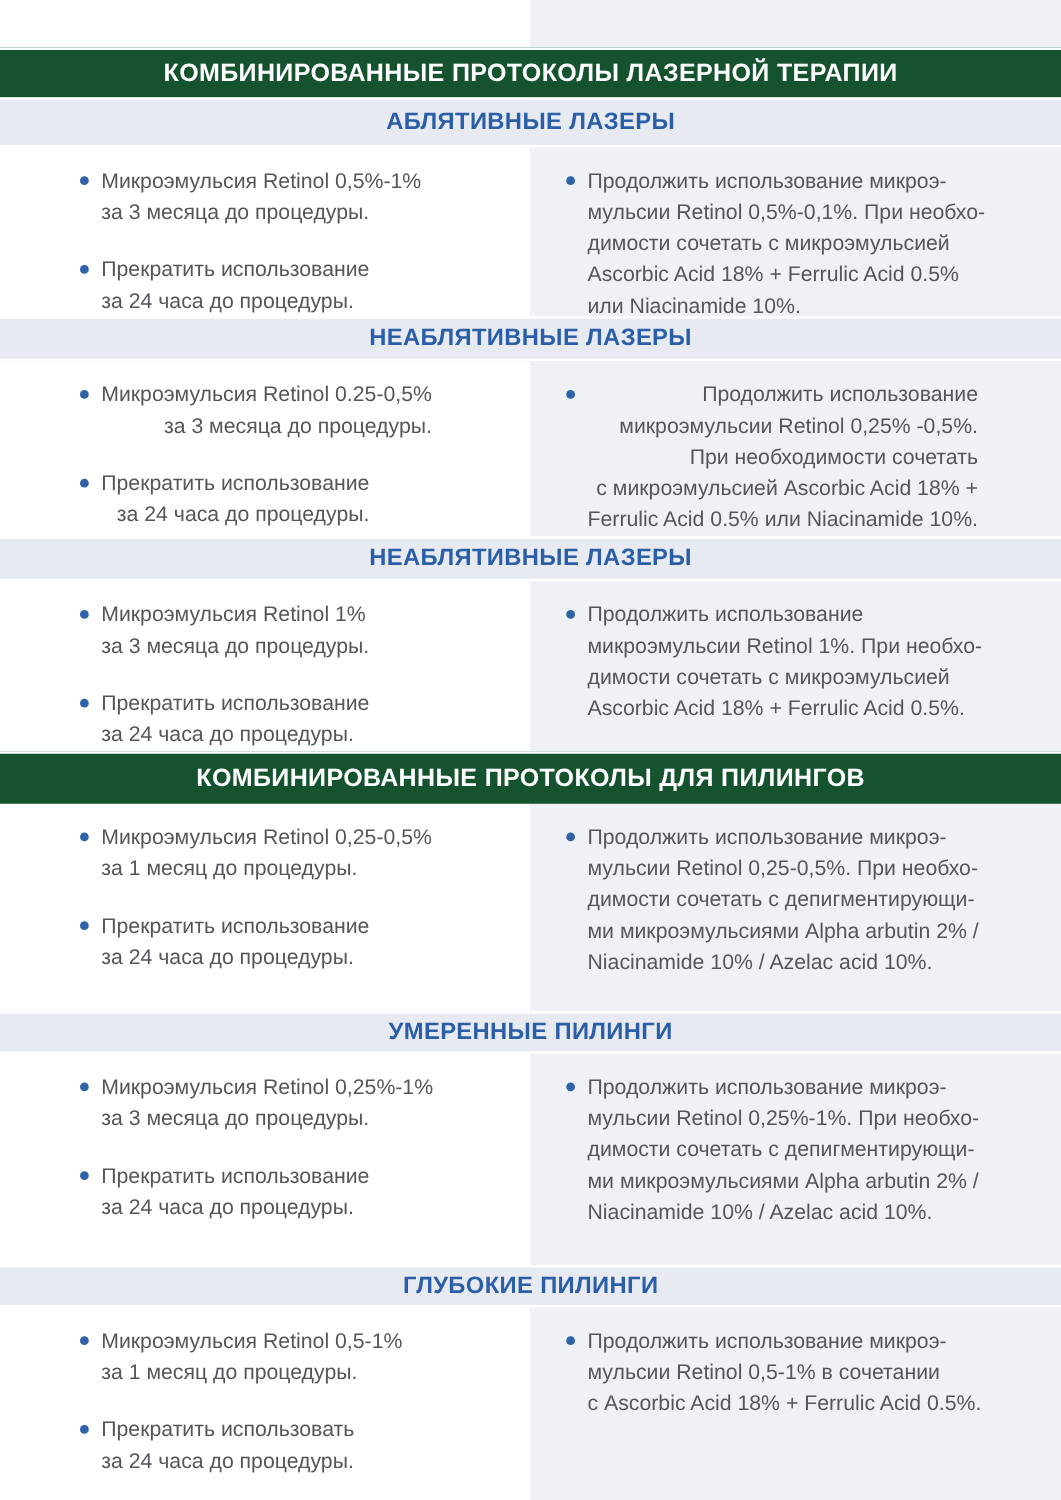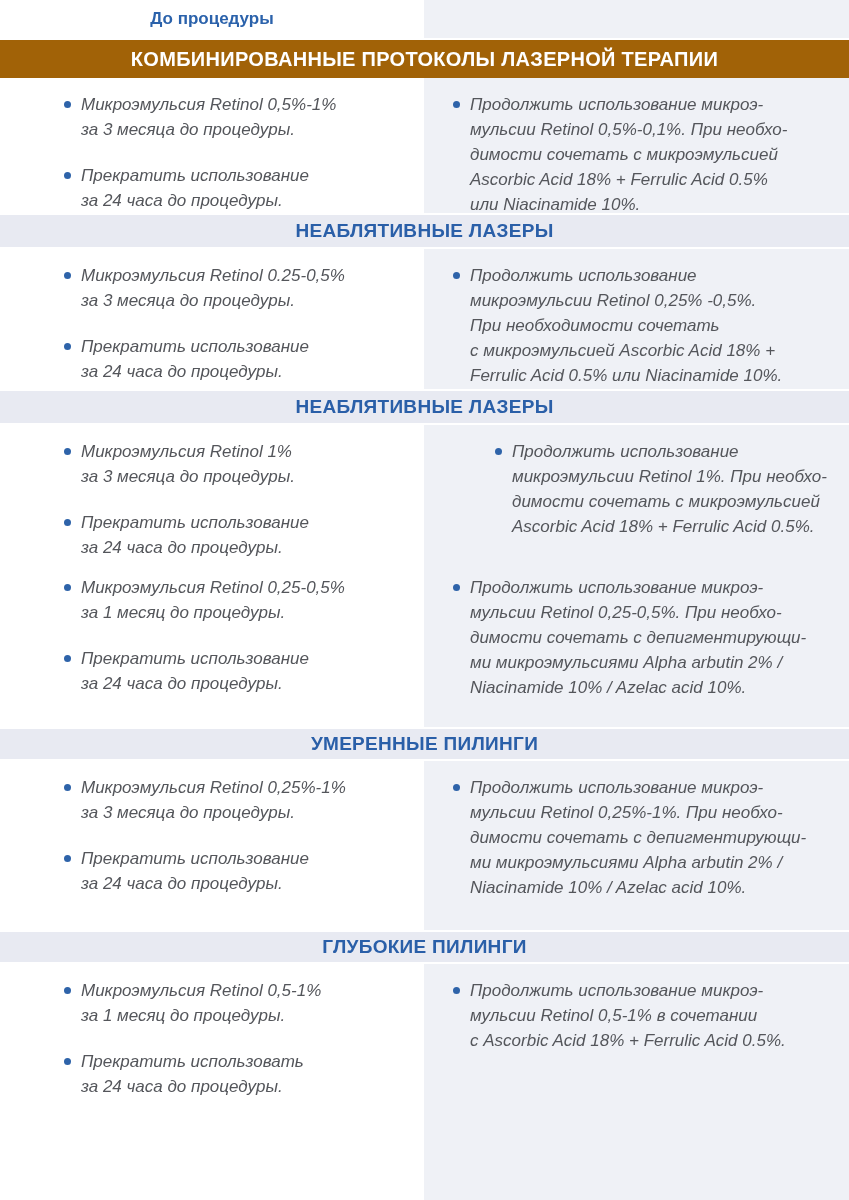--- a/index.html
+++ b/index.html
@@ -13,36 +13,36 @@
   }
   .rows { position:relative; z-index:1; }
 
   .col-headers { display:grid; grid-template-columns:424px 425px; height:38px; }
   .col-headers > div {
     display:flex; align-items:center; justify-content:center;
     font-weight:bold; font-size:17px; color:#2b62ab;
   }
 
   .bar {
-    background:#a16207; color:#ffffff; display:flex; align-items:center; justify-content:center;
+    background:#14532d; color:#ffffff; display:flex; align-items:center; justify-content:center;
     font-weight:bold; font-size:20px; letter-spacing:0.3px;
     border-top:2px solid #ffffff; box-sizing:border-box; text-align:center;
   }
   .bar.h40 { height:40px; } .bar.h42 { height:42px; }
 
   .band {
     background:#e8eaf2; color:#2a5fa8; display:flex; align-items:center; justify-content:center;
     font-weight:bold; font-size:19px; letter-spacing:0.3px;
     border-top:2px solid #ffffff; border-bottom:2px solid #ffffff; box-sizing:border-box;
     text-align:center;
   }
   .band.h40 { height:40px; } .band.h36 { height:36px; } .band.h34 { height:34px;margin-top:27px; }
 
-  .content { display:grid; grid-template-columns:424px 425px; box-sizing:border-box;font-style:italic; }
-  .c135{height:135px;} .c140{height:140px;} .c136{height:136px;gap:42px;}
+  .content { display:grid; grid-template-columns:424px 425px; box-sizing:border-box; }
+  .c135{height:135px;} .c140{height:140px;text-align:right;} .c136{height:136px;}
   .c139{height:139px;} .c142{height:142px;} .c130{height:130px;}
   .cell-before { padding:14px 12px 0 64px; box-sizing:border-box; }
   .cell-after  { padding:14px 12px 0 29px; box-sizing:border-box; }
 
   .item { display:flex; align-items:flex-start; }
   .cell-before .item { margin-bottom:21px; }
   .dot {
     flex:0 0 auto; width:7px; height:7px; border-radius:50%;
     background:#2e63a9; margin:9px 10px 0 0;
   }
@@ -52,25 +52,25 @@
   }
 </style>
 </head>
 <body>
 
 <div class="page">
   <div class="after-col-bg"></div>
   <div class="rows">
 
     <div class="col-headers">
-      <div>До процедуры</div>
     </div>
 
     <div class="bar h40">КОМБИНИРОВАННЫЕ ПРОТОКОЛЫ ЛАЗЕРНОЙ ТЕРАПИИ</div>
 
+    <div class="band h40">АБЛЯТИВНЫЕ ЛАЗЕРЫ</div>
     <div class="content c135">
       <div class="cell-before">
         <div class="item">
           <span class="dot"></span>
           <span class="txt">Микроэмульсия Retinol 0,5%-1%
 за 3 месяца до процедуры.</span>
         </div>
         <div class="item">
           <span class="dot"></span>
           <span class="txt">Прекратить использование
@@ -134,20 +134,21 @@
         <div class="item">
           <span class="dot"></span>
           <span class="txt">Продолжить использование
 микроэмульсии Retinol 1%. При необхо-
 димости сочетать с микроэмульсией
 Ascorbic Acid 18% + Ferrulic Acid 0.5%.</span>
         </div>
       </div>
     </div>
 
+    <div class="bar h42">КОМБИНИРОВАННЫЕ ПРОТОКОЛЫ ДЛЯ ПИЛИНГОВ</div>
 
     <div class="content c139">
       <div class="cell-before">
         <div class="item">
           <span class="dot"></span>
           <span class="txt">Микроэмульсия Retinol 0,25-0,5%
 за 1 месяц до процедуры.</span>
         </div>
         <div class="item">
           <span class="dot"></span>

